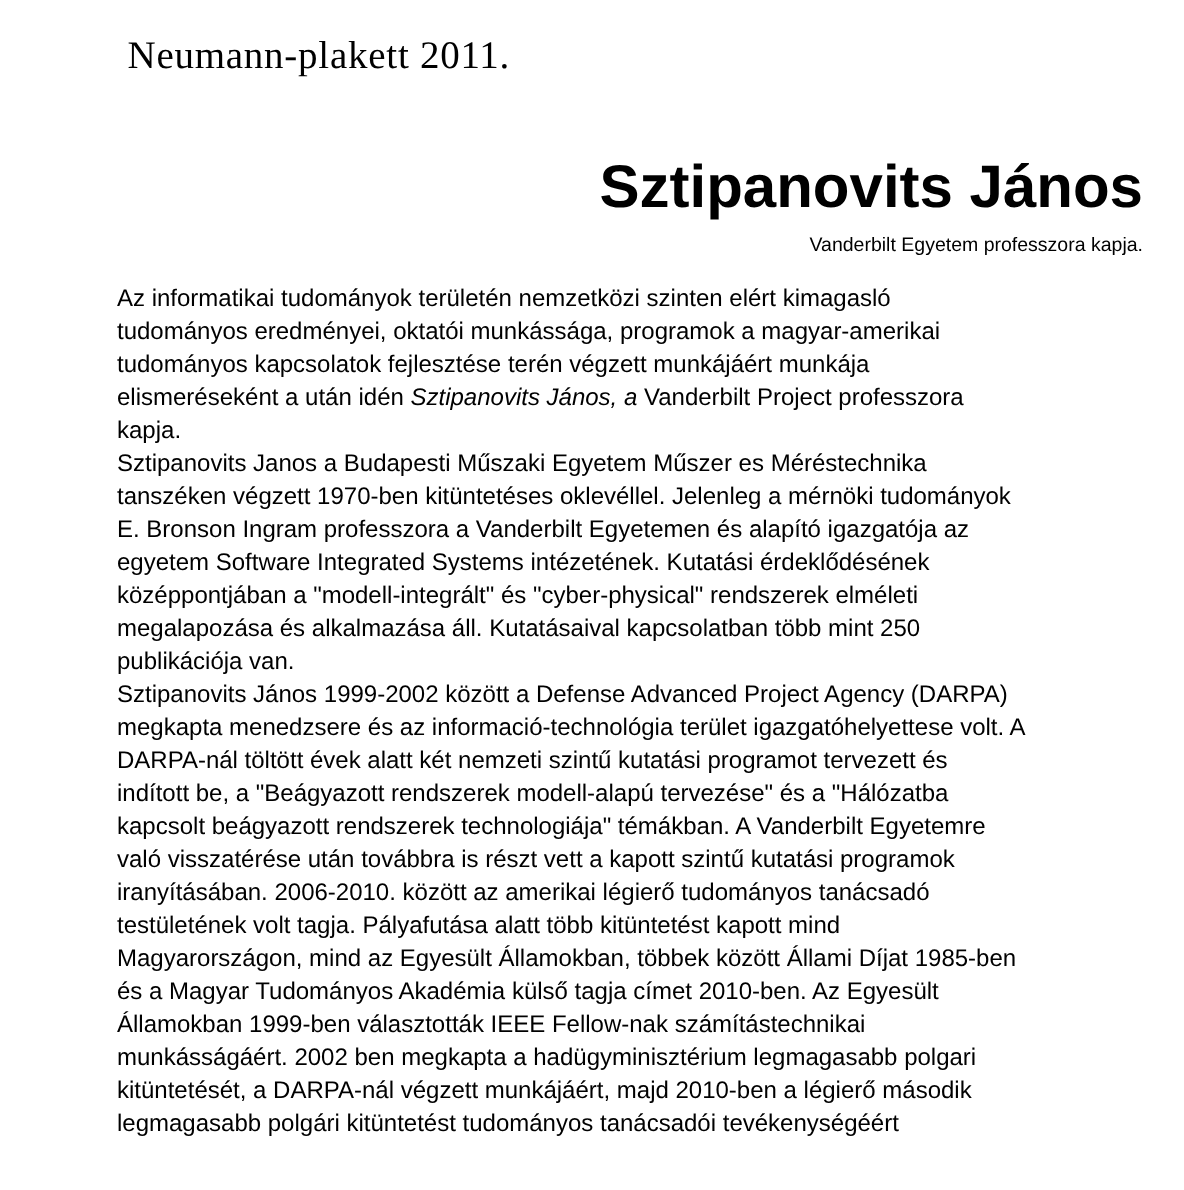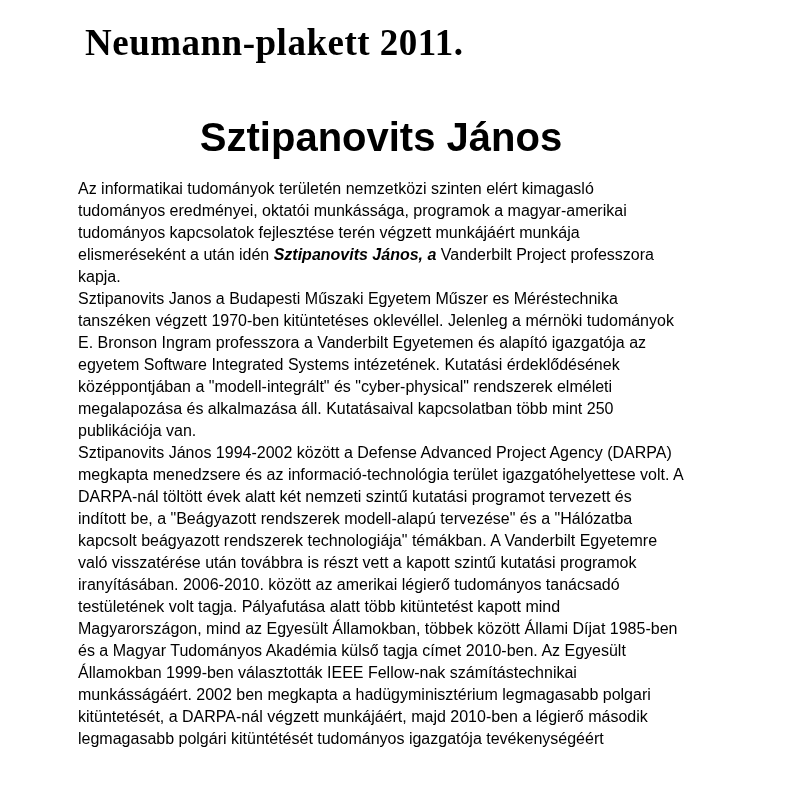--- a/index.html
+++ b/index.html
@@ -7,30 +7,30 @@
   body {
     width: 789px;
     height: 793px;
     overflow: hidden;
     position: relative;
     color: #000000;
     font-family: "Liberation Sans", "DejaVu Sans", sans-serif;
   }
   .page-title {
     font-family: "Liberation Serif", "DejaVu Serif", serif;
-    font-weight: bold;
-    font-size: 37px;
+    font-weight: normal;
+    font-size: 26px;
     line-height: 1.12;
     margin: 22px 0 0 85px;
     letter-spacing: 0.5px;
     white-space: nowrap;
   }
   .title-block {
     width: 762px;
-    text-align: center;
+    text-align: right;
     margin-top: 36px;
   }
   .recipient-heading {
     font-family: "Liberation Sans", "DejaVu Sans", sans-serif;
     font-weight: bold;
     font-size: 40px;
     line-height: 1.15;
     margin-top: 51px;
     white-space: nowrap;
   }
@@ -46,57 +46,58 @@
     font-size: 16px;
     line-height: 22px;
     width: 789px;
     overflow: hidden;
   }
   .body-text .line {
     white-space: pre;
     height: 22px;
   }
   .body-text .em {
-    font-weight: bold;
+    font-weight: normal;
     font-style: italic;
   }
 </style>
 </head>
 <body>
 
 <div class="page">
 
   <h1 class="page-title">Neumann-plakett 2011.</h1>
 
   <div class="title-block">
     <h2 class="recipient-heading">Sztipanovits János</h2>
+    <div class="award-subtitle">Vanderbilt Egyetem professzora kapja.</div>
   </div>
 
   <div id="body-text" class="body-text">
       <div class="line"><span>Az informatikai tudományok területén nemzetközi szinten elért kimagasló</span></div>
       <div class="line"><span>tudományos eredményei, oktatói munkássága, programok a magyar-amerikai</span></div>
       <div class="line"><span>tudományos kapcsolatok fejlesztése terén végzett munkájáért munkája</span></div>
       <div class="line"><span>elismeréseként a után idén </span><span class="em">Sztipanovits János, a</span><span> Vanderbilt Project professzora</span></div>
       <div class="line"><span>kapja.</span></div>
       <div class="line"><span>Sztipanovits Janos a Budapesti Műszaki Egyetem Műszer es Méréstechnika</span></div>
       <div class="line"><span>tanszéken végzett 1970-ben kitüntetéses oklevéllel. Jelenleg a mérnöki tudományok</span></div>
       <div class="line"><span>E. Bronson Ingram professzora a Vanderbilt Egyetemen és alapító igazgatója az</span></div>
       <div class="line"><span>egyetem Software Integrated Systems intézetének. Kutatási érdeklődésének</span></div>
       <div class="line"><span>középpontjában a "modell-integrált" és "cyber-physical" rendszerek elméleti</span></div>
       <div class="line"><span>megalapozása és alkalmazása áll. Kutatásaival kapcsolatban több mint 250</span></div>
       <div class="line"><span>publikációja van.</span></div>
-      <div class="line"><span>Sztipanovits János 1994-2002 között a Defense Advanced Project Agency (DARPA)</span></div>
+      <div class="line"><span>Sztipanovits János 1999-2002 között a Defense Advanced Project Agency (DARPA)</span></div>
       <div class="line"><span>megkapta menedzsere és az informació-technológia terület igazgatóhelyettese volt. A</span></div>
       <div class="line"><span>DARPA-nál töltött évek alatt két nemzeti szintű kutatási programot tervezett és</span></div>
       <div class="line"><span>indított be, a "Beágyazott rendszerek modell-alapú tervezése" és a "Hálózatba</span></div>
       <div class="line"><span>kapcsolt beágyazott rendszerek technologiája" témákban. A Vanderbilt Egyetemre</span></div>
       <div class="line"><span>való visszatérése után továbbra is részt vett a kapott szintű kutatási programok</span></div>
       <div class="line"><span>iranyításában. 2006-2010. között az amerikai légierő tudományos tanácsadó</span></div>
       <div class="line"><span>testületének volt tagja. Pályafutása alatt több kitüntetést kapott mind</span></div>
       <div class="line"><span>Magyarországon, mind az Egyesült Államokban, többek között Állami Díjat 1985-ben</span></div>
       <div class="line"><span>és a Magyar Tudományos Akadémia külső tagja címet 2010-ben. Az Egyesült</span></div>
       <div class="line"><span>Államokban 1999-ben választották IEEE Fellow-nak számítástechnikai</span></div>
       <div class="line"><span>munkásságáért. 2002 ben megkapta a hadügyminisztérium legmagasabb polgari</span></div>
       <div class="line"><span>kitüntetését, a DARPA-nál végzett munkájáért, majd 2010-ben a légierő második</span></div>
-      <div class="line"><span>legmagasabb polgári kitüntétését tudományos igazgatója tevékenységéért</span></div>
+      <div class="line"><span>legmagasabb polgári kitüntetést tudományos tanácsadói tevékenységéért</span></div>
     </div>
 
 </div>
 
 </body></html>

